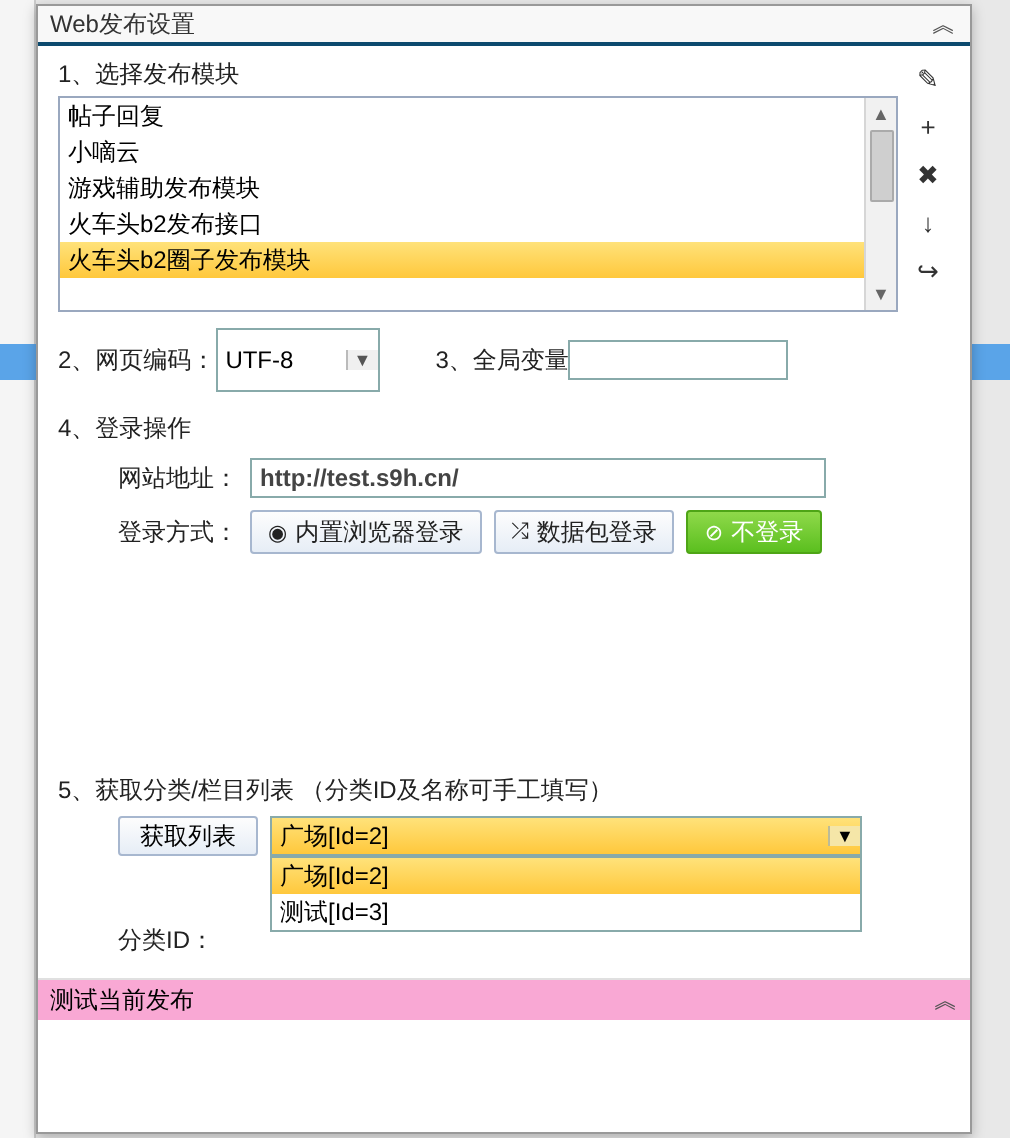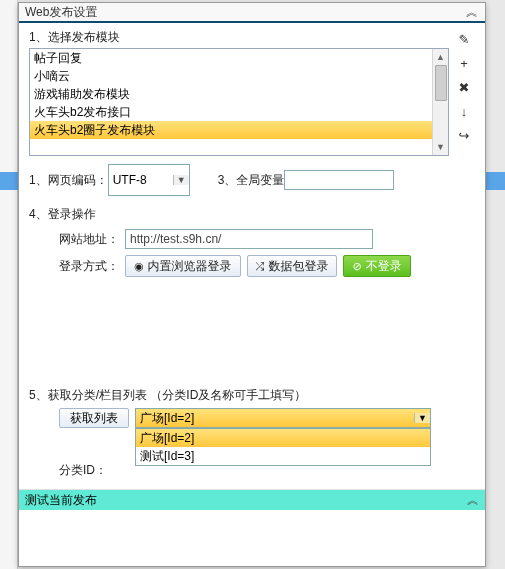--- a/index.html
+++ b/index.html
@@ -40,21 +40,21 @@
 .spacer { height: 100px; }
 .fetchbtn { height: 20px; border: 1px solid #a7b7cf; background: linear-gradient(#fdfdfd,#e6edf6); padding: 0 10px; display: inline-flex; align-items: center; border-radius: 2px; cursor: pointer; }
 .dd { position: relative; }
 .dd .sel { border: 1px solid #8aa; height: 20px; width: 296px; background: linear-gradient(#ffe27a,#ffc83c); display: flex; align-items: center; padding-left: 4px; }
 .dd .sel .ar { margin-left: auto; width: 16px; text-align: center; border-left: 1px solid #bb9; background: #f5e6a8; font-size: 9px; }
 .dd .opts { position: absolute; left: 0; top: 20px; width: 296px; border: 1px solid #8aa; background: #fff; z-index: 5; }
 .dd .opts .o { height: 18px; line-height: 18px; padding-left: 4px; }
 .dd .opts .o.sel2 { background: linear-gradient(#ffe27a,#ffc83c); }
 .idrow { padding-left: 30px; margin-top: 34px; display: flex; align-items: center; gap: 6px; }
 .sect2 { border-top: 1px solid #e0e0e0; margin-top: 10px; }
-.sect2 .hdr2 { height: 20px; display: flex; align-items: center; padding: 0 6px; background: #5eead4; }
+.sect2 .hdr2 { height: 20px; display: flex; align-items: center; padding: 0 6px; background: #f9a8d4; }
 .sect2 .hdr2 .t { flex: 1; }
 .sect2 .hdr2 .chev { color: #555; cursor: pointer; }
 .cfg { padding: 10px 10px 0 10px; display: flex; align-items: center; gap: 6px; }
 .savebtn { margin-left: auto; height: 22px; border: 1px solid #a7b7cf; background: linear-gradient(#fdfdfd,#e6edf6); padding: 0 8px; display: inline-flex; align-items: center; gap: 4px; border-radius: 2px; cursor: pointer; }
 </style>
 </head>
 <body>
 
 <div class="bg-left">
   <span></span>
@@ -88,34 +88,34 @@
       <div class="toolcol">
         <div>✎</div>
         <div>+</div>
         <div>✖</div>
         <div>↓</div>
         <div>↪</div>
       </div>
     </div>
 
     <div class="line">
-      <span class="lbl">1、网页编码：</span>
+      <span class="lbl">2、网页编码：</span>
       <span class="combo">
         <input value="UTF-8" style="">
         <span class="ar">▼</span>
       </span>
       <span style="width:28px"></span>
       <span class="lbl">3、全局变量</span>
       <input class="txt" style="width: 110px;" value="">
     </div>
 
     <div class="sectlbl">4、登录操作</div>
     <div class="indent">
       <span class="lbl">网站地址：</span>
-      <input class="txt" style="width: 248px;" value="http://test.s9h.cn/">
+      <input class="txt" style="width: 288px; font-weight: bold;" value="http://test.s9h.cn/">
     </div>
     <div class="indent">
       <span class="lbl">登录方式：</span>
       <span class="btn">
         <span class="ic">◉</span>
         <span>内置浏览器登录</span>
       </span>
       <span class="btn">
         <span class="ic">⤮</span>
         <span>数据包登录</span>

